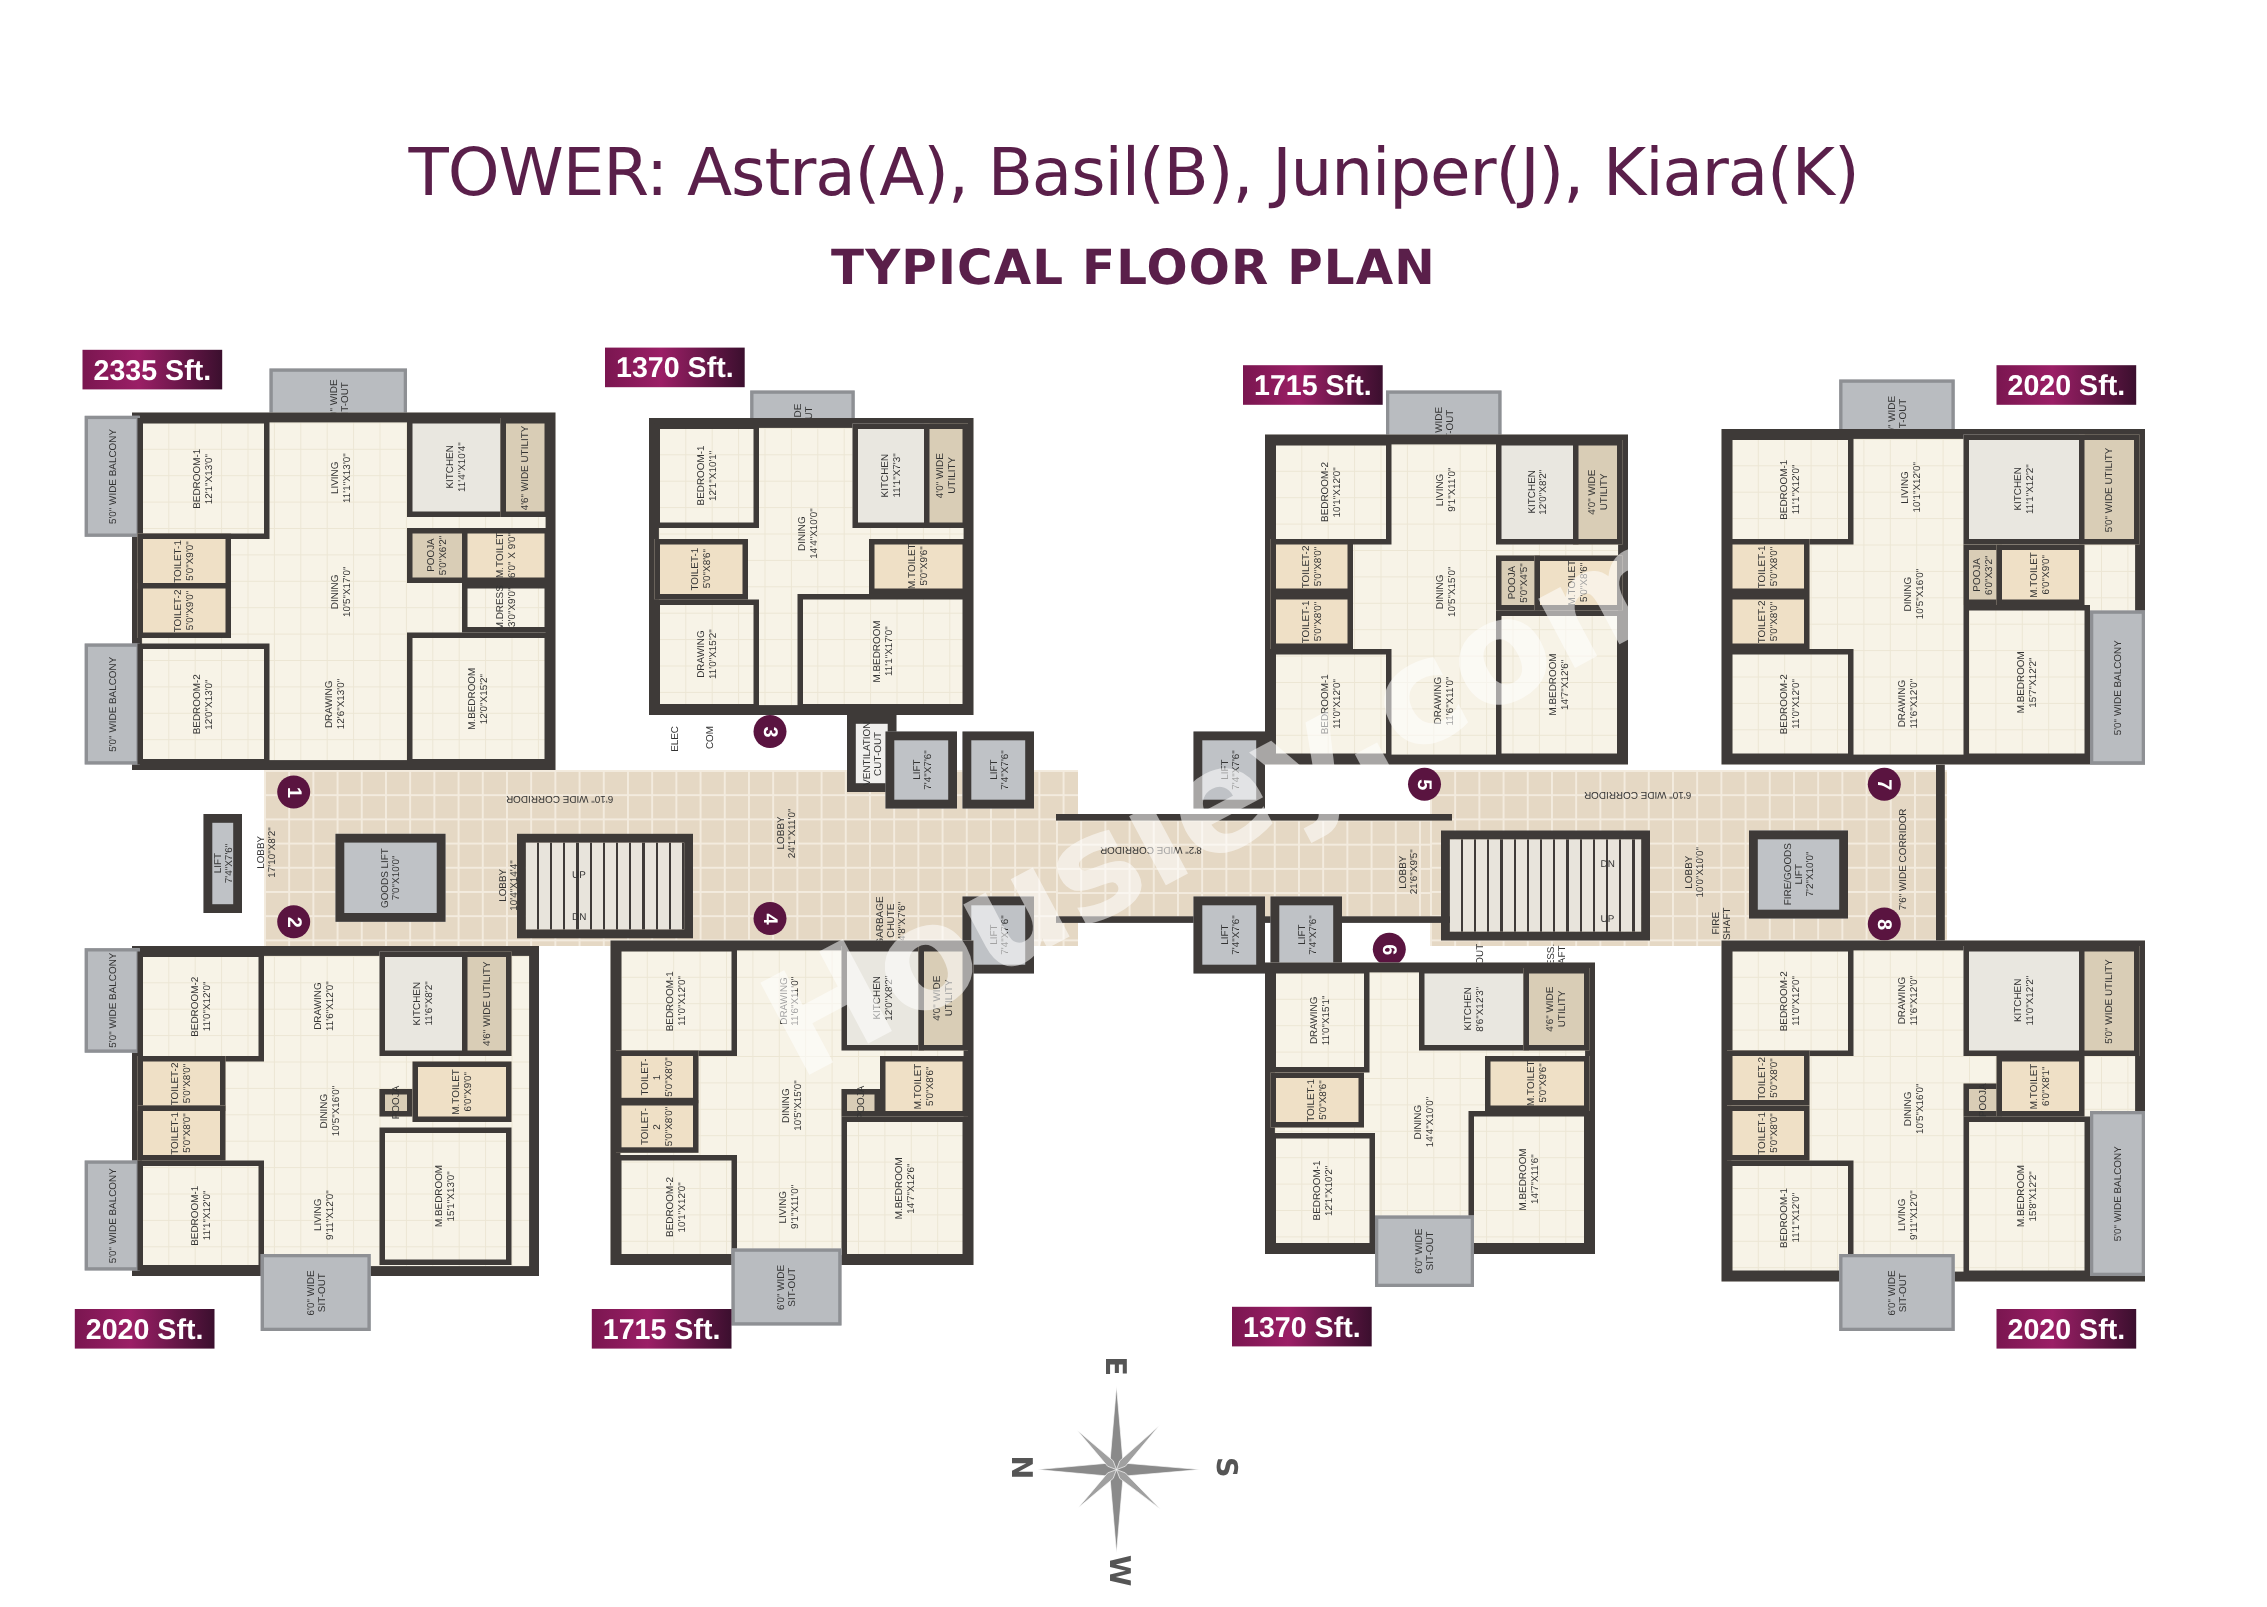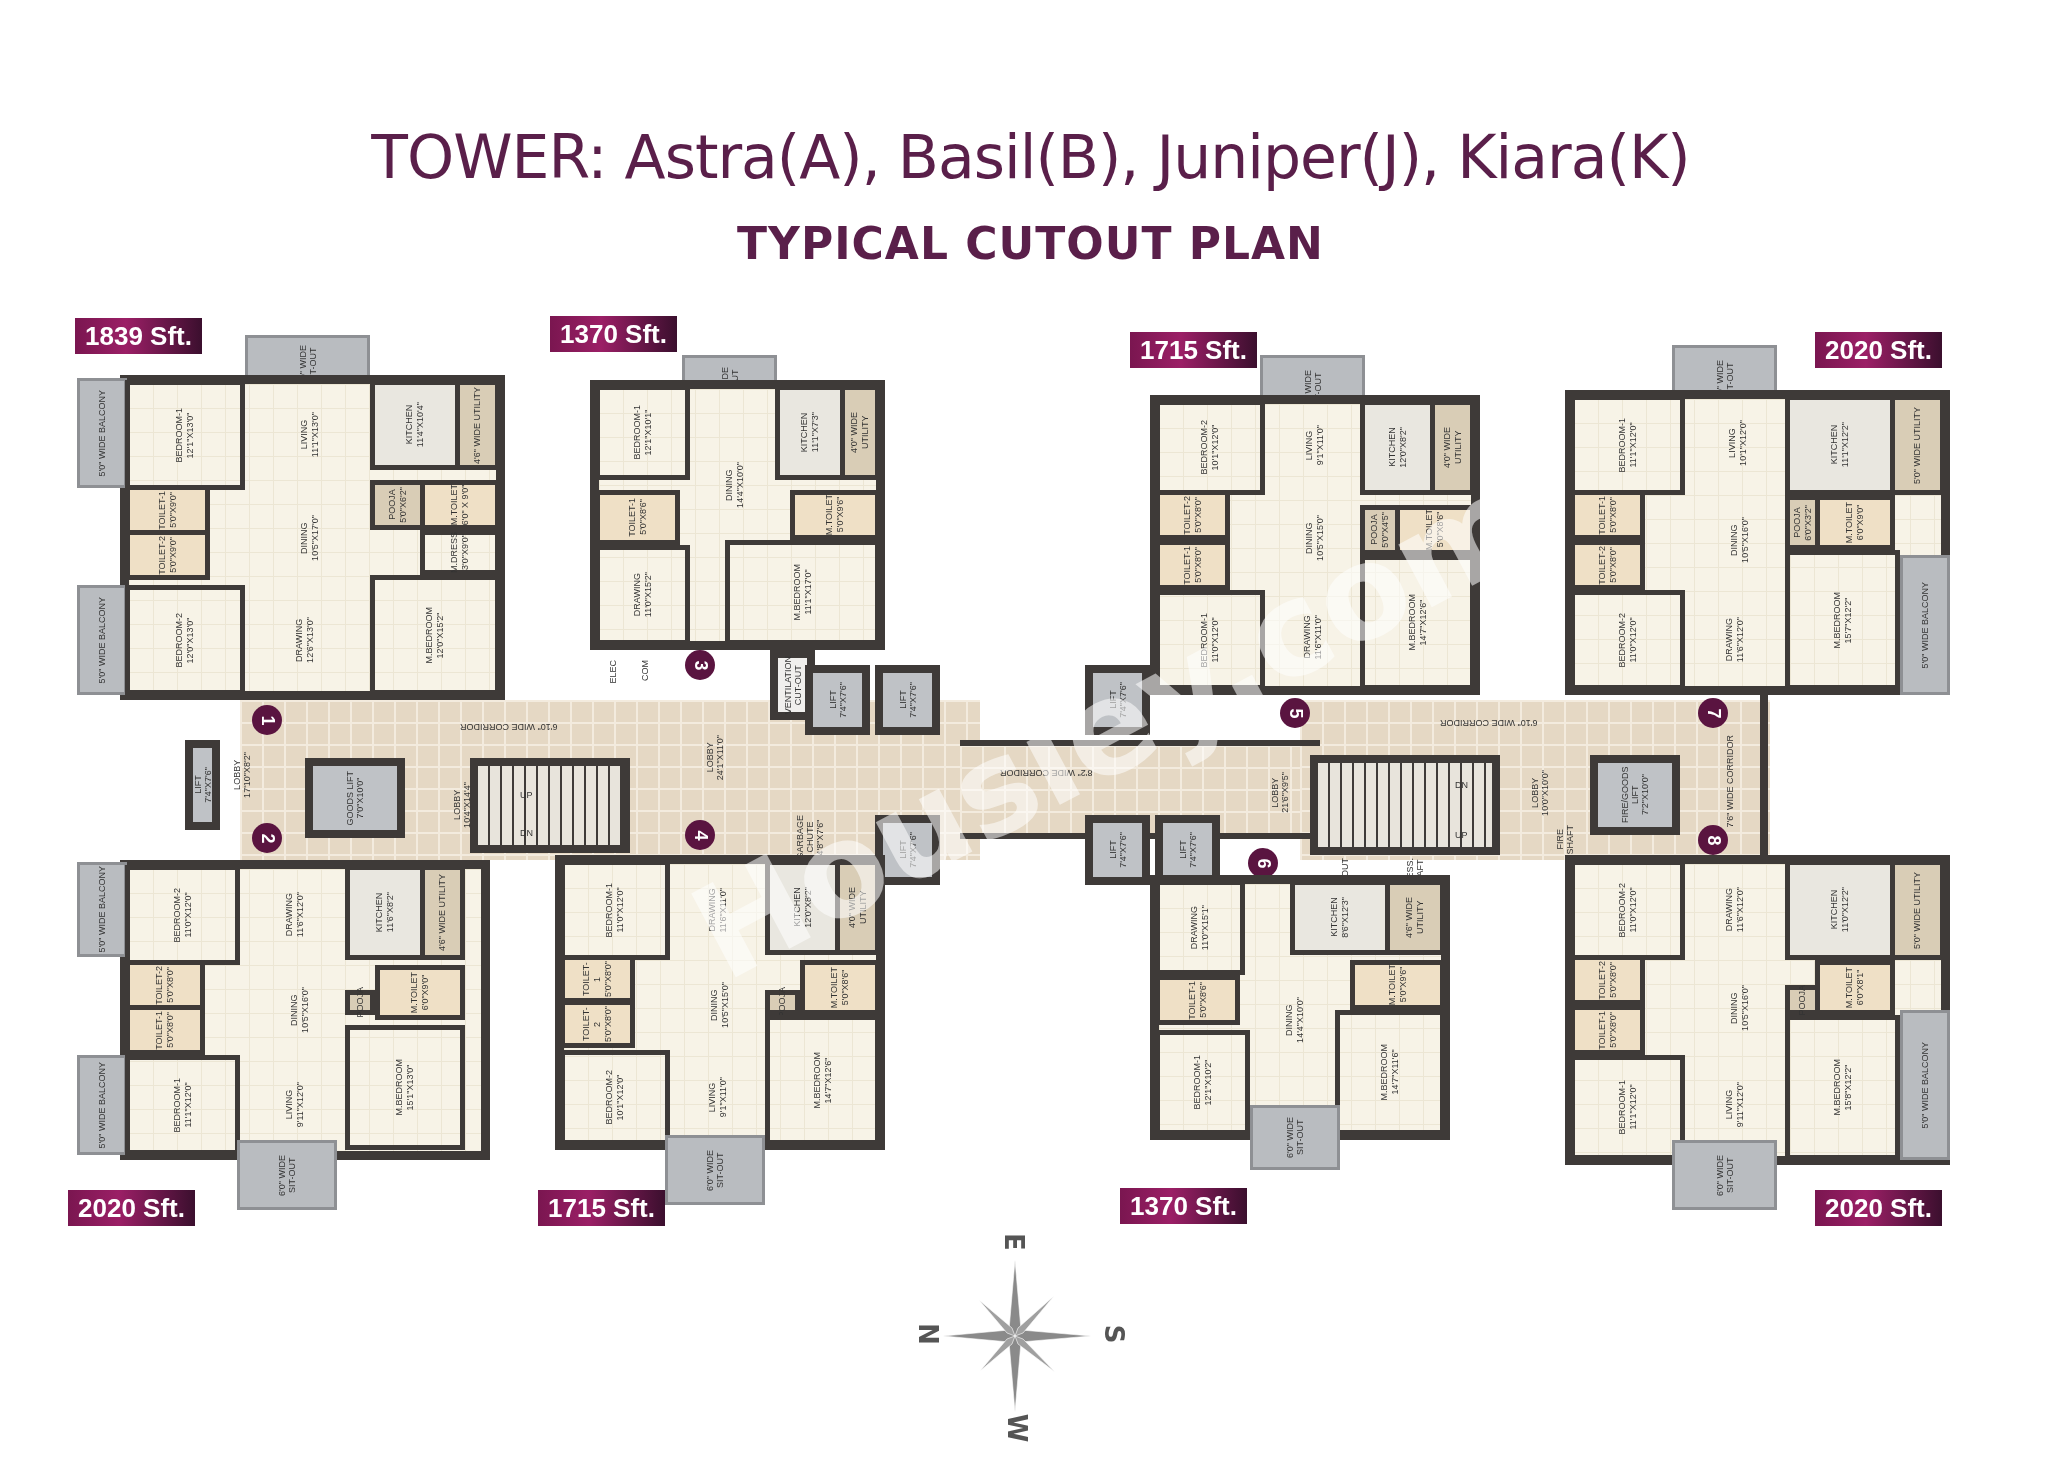--- a/index.html
+++ b/index.html
@@ -31,21 +31,21 @@
   .num{position:absolute;width:30px;height:30px;border-radius:50%;background:#5a1440;color:#fff;font-weight:bold;font-size:18px;display:flex;align-items:center;justify-content:center;}
   .num span{transform:rotate(90deg);}
   .compass{position:absolute;left:905px;top:1235px;width:270px;height:220px;}
   .cl{position:absolute;font-weight:bold;font-size:26px;color:#555;font-family:"DejaVu Sans",sans-serif;}
   .wm{position:absolute;left:650px;top:650px;font-size:130px;font-weight:bold;color:rgba(255,255,255,0.55);transform:rotate(-28deg);font-family:"DejaVu Sans",sans-serif;pointer-events:none;}
 </style>
 </head>
 <body>
 
 <div class="title t1">TOWER: Astra(A), Basil(B), Juniper(J), Kiara(K)</div>
-<div class="title t2">TYPICAL CUTOUT PLAN</div>
+<div class="title t2">TYPICAL FLOOR PLAN</div>
 
 <div class="corr" style="left:240px;top:700px;width:740px;height:160px;"></div>
 <div class="corr" style="left:960px;top:745px;width:360px;height:90px;"></div>
 <div class="corr" style="left:1300px;top:700px;width:470px;height:160px;"></div>
 <div class="wall" style="left:960px;top:740px;width:360px;height:6px;"></div>
 <div class="wall" style="left:960px;top:833px;width:360px;height:6px;"></div>
 <div class="wall" style="left:1760px;top:695px;width:8px;height:170px;"></div>
 
 <div class="lbl" style="left:460px;top:722px;transform:rotate(180deg);">6'10" WIDE CORRIDOR</div>
 <div class="lbl" style="left:1000px;top:768px;transform:rotate(180deg);">8'2" WIDE CORRIDOR</div>
@@ -139,21 +139,21 @@
 <div class="num" style="left:1248px;top:848px;">
     <span>6</span>
   </div>
 <div class="num" style="left:1698px;top:698px;">
     <span>7</span>
   </div>
 <div class="num" style="left:1698px;top:825px;">
     <span>8</span>
   </div>
 
-<div class="badge" style="left:75px;top:318px;">1839 Sft.</div>
+<div class="badge" style="left:75px;top:318px;">2335 Sft.</div>
 <div class="bal" style="left:245px;top:335px;width:125px;height:60px;">
     <span>6'0" WIDE
 SIT-OUT</span>
   </div>
 <div class="unit" style="left:120px;top:375px;width:385px;height:325px;"></div>
 <div class="bal" style="left:77px;top:378px;width:50px;height:110px;">
     <span>5'0" WIDE BALCONY</span>
   </div>
 <div class="bal" style="left:77px;top:585px;width:50px;height:110px;">
     <span>5'0" WIDE BALCONY</span>

